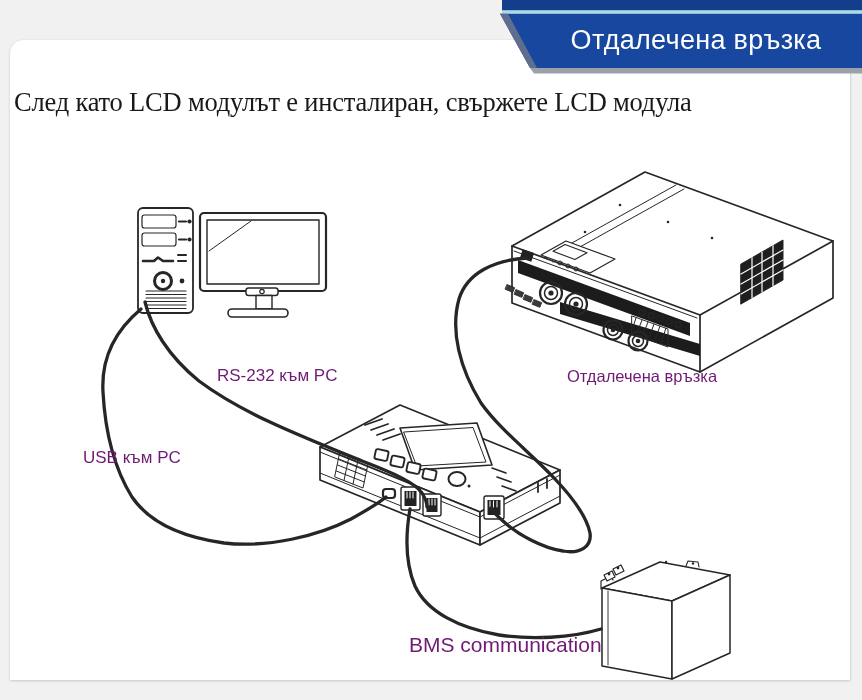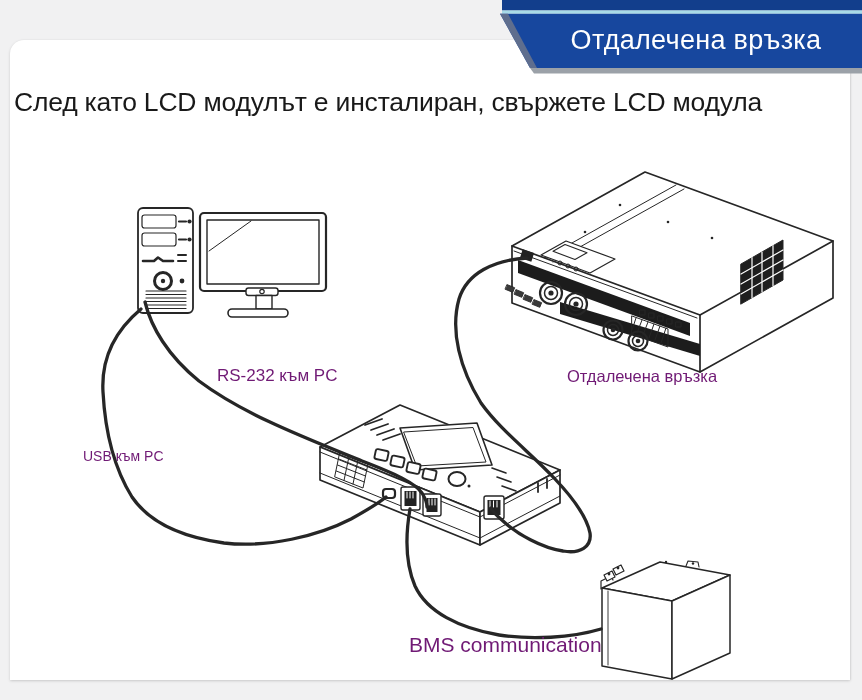--- a/index.html
+++ b/index.html
@@ -16,26 +16,26 @@
   }
   .banner-svg{position:absolute;left:0;top:0;z-index:5}
   .banner-title{
     position:absolute;left:538px;top:24px;width:316px;z-index:6;
     text-align:center;font-size:27px;line-height:32px;color:#FFFFFF;
     letter-spacing:.3px;
   }
   .intro{
     position:absolute;left:14px;top:87px;z-index:4;
     font-size:26.5px;line-height:31.5px;color:#191919;
-    letter-spacing:-.2px;white-space:nowrap;
+    letter-spacing:-.2px;white-space:nowrap;font-family:Liberation Serif, serif;
   }
   .diagram-svg{position:absolute;left:0;top:0;z-index:3}
   .dlabel{position:absolute;z-index:4;color:#701a75;white-space:nowrap}
   .lbl-rs232{left:217px;top:366px;font-size:17px}
-  .lbl-usb{left:83px;top:448px;font-size:14px}
+  .lbl-usb{left:83px;top:448px;font-size:17px}
   .lbl-remote{left:567px;top:367px;font-size:16.5px}
   .lbl-bms{left:409px;top:633px;font-size:21px}
 </style>
 </head>
 <body>
 
 <div class="card"></div>
 
 <svg class="banner-svg" width="862" height="80" viewBox="0 0 862 80">
   <rect x="502" y="0" width="360" height="10.5" fill="#123E8C"></rect>

